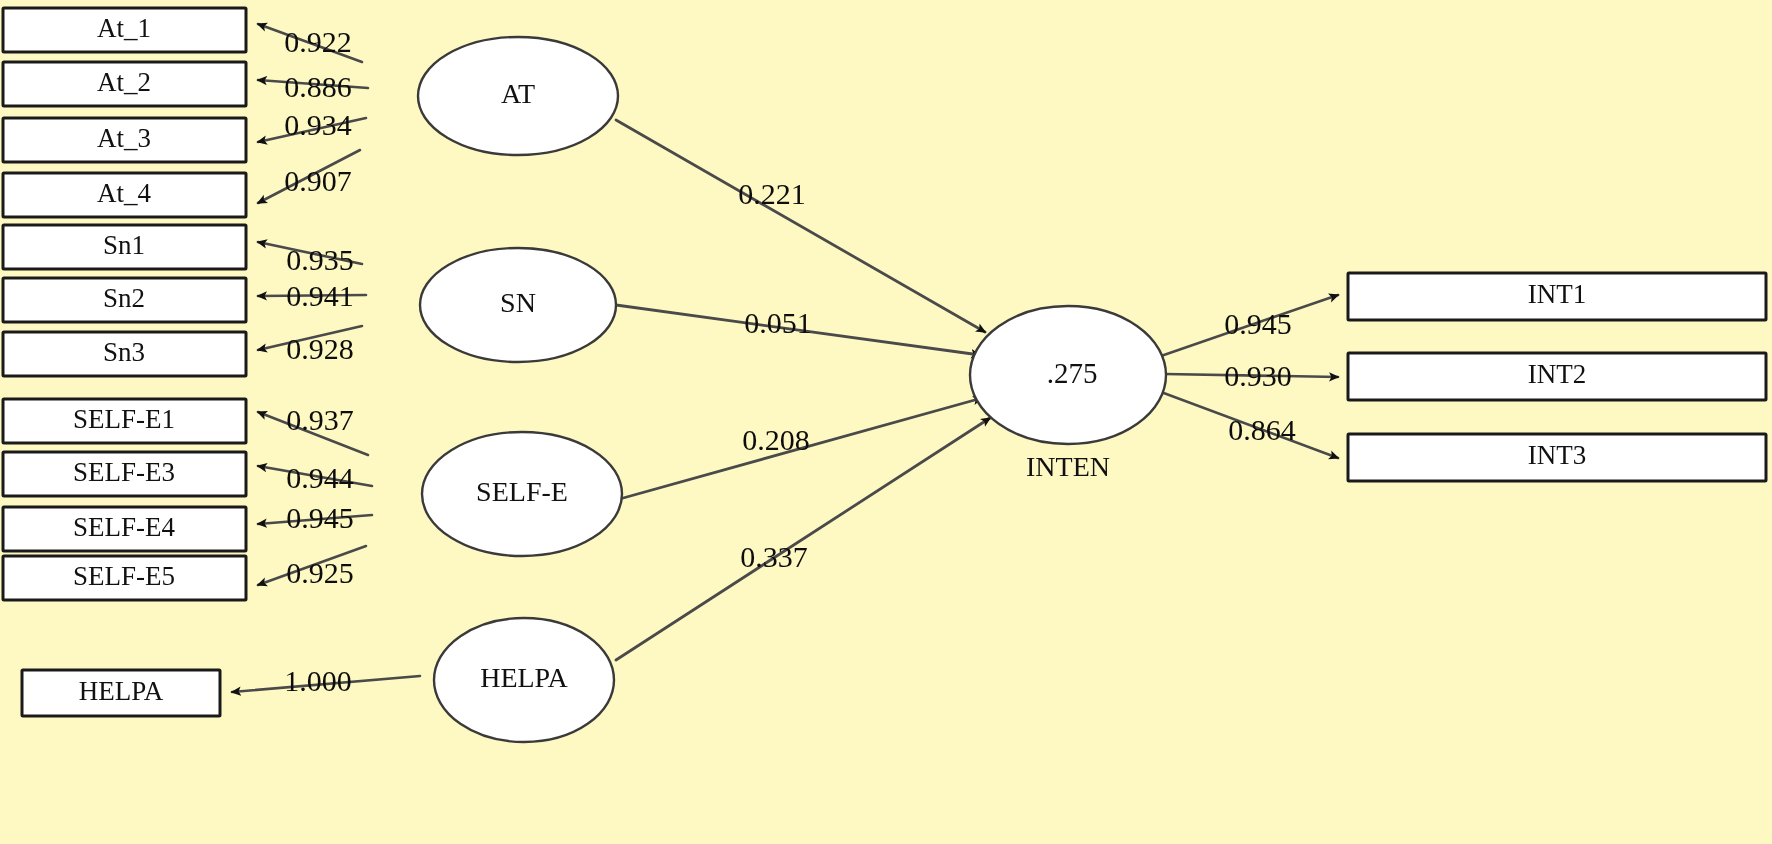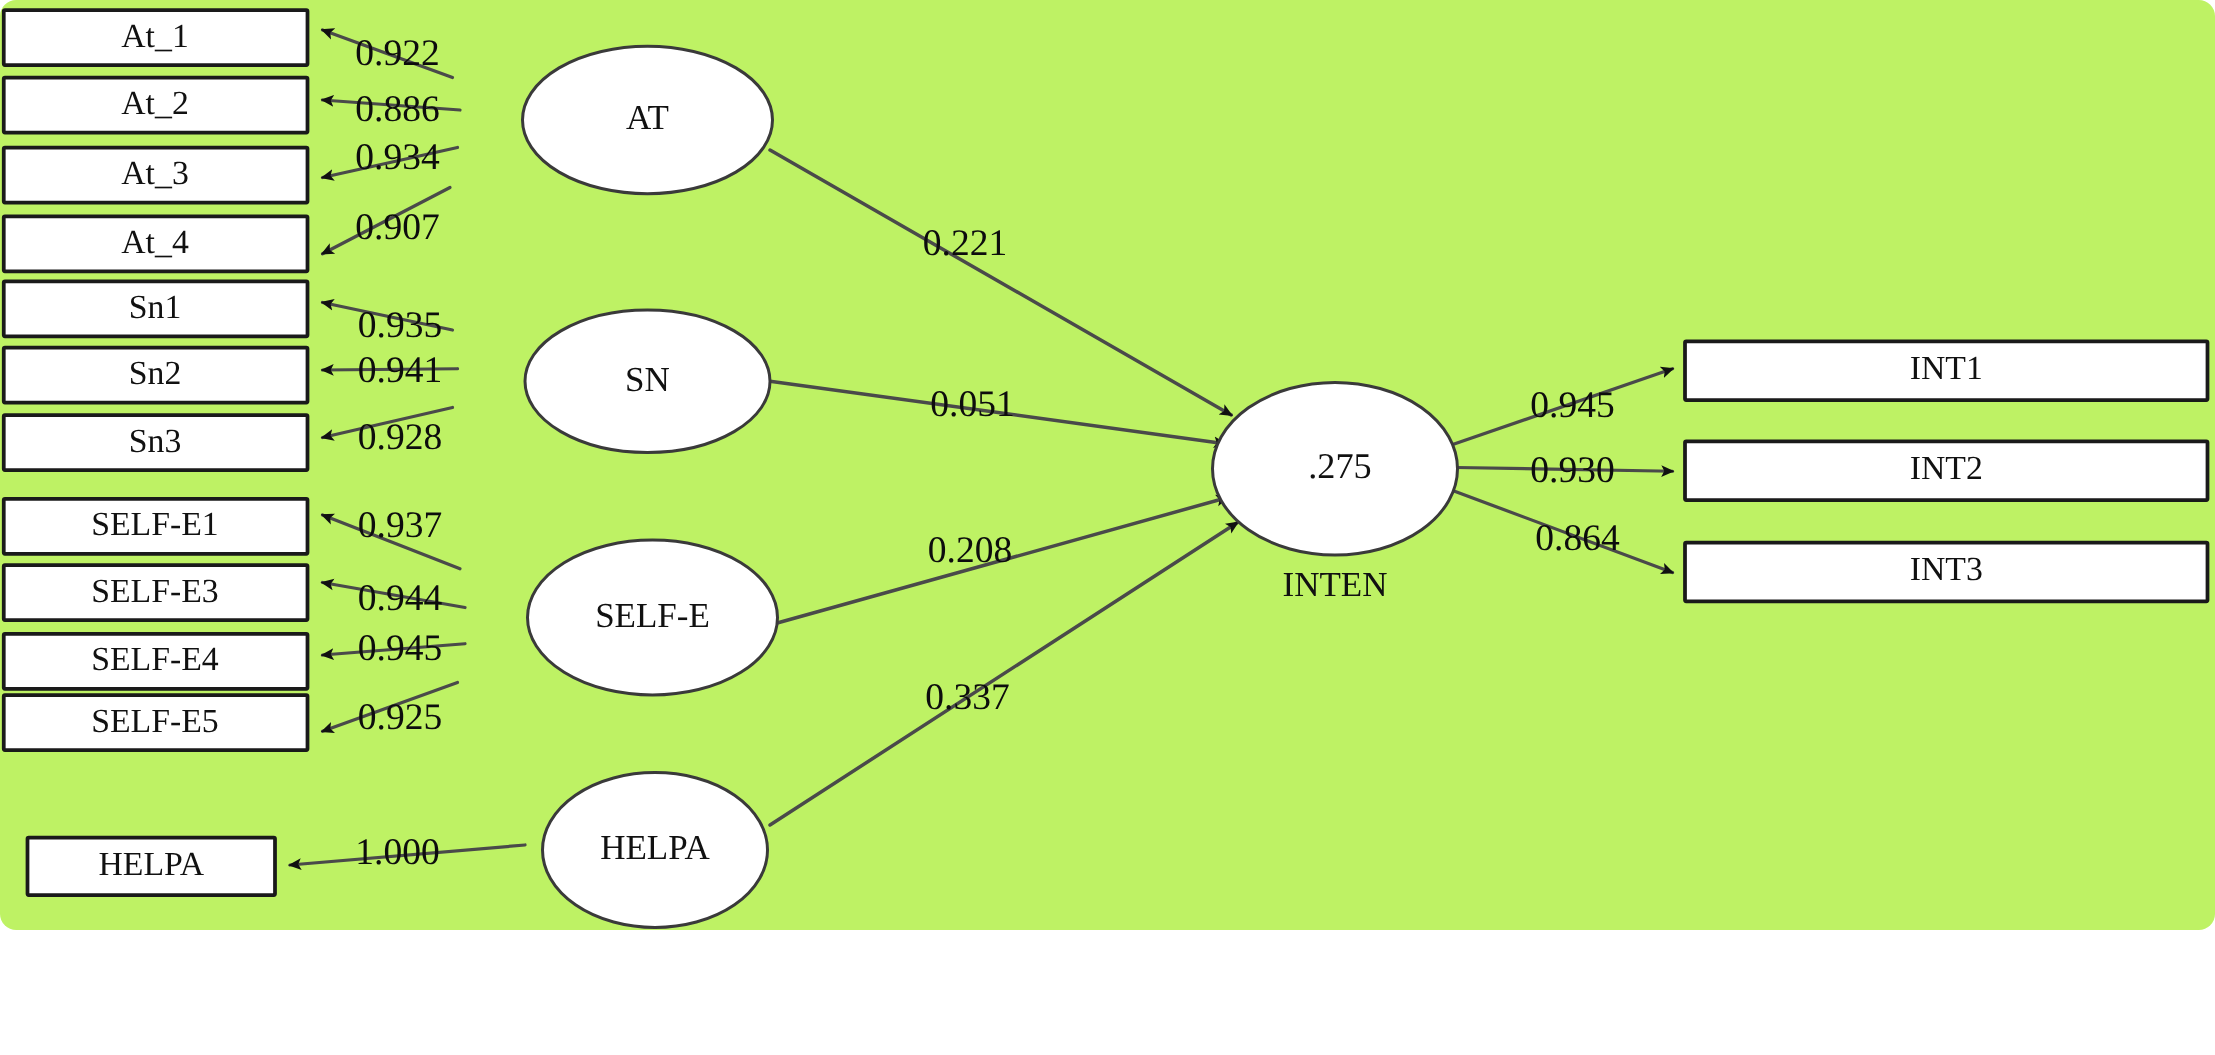--- a/index.html
+++ b/index.html
@@ -7,24 +7,23 @@
     margin: 0;
     padding: 0;
     background: #ffffff;
   }
   body {
     font-family: "Liberation Serif", "DejaVu Serif", serif;
   }
   #diagram-root {
     position: relative;
     width: 1772px;
-    height: 744px;
-    background: #bef264;
+    height: 844px;
+    background: #fef9c3;
     overflow: hidden;
-    border-radius: 13px;
   }
   svg#sem-canvas {
     position: absolute;
     top: 0;
     left: 0;
     width: 1772px;
     height: 844px;
   }
   .ind-box {
     fill: #ffffff;

